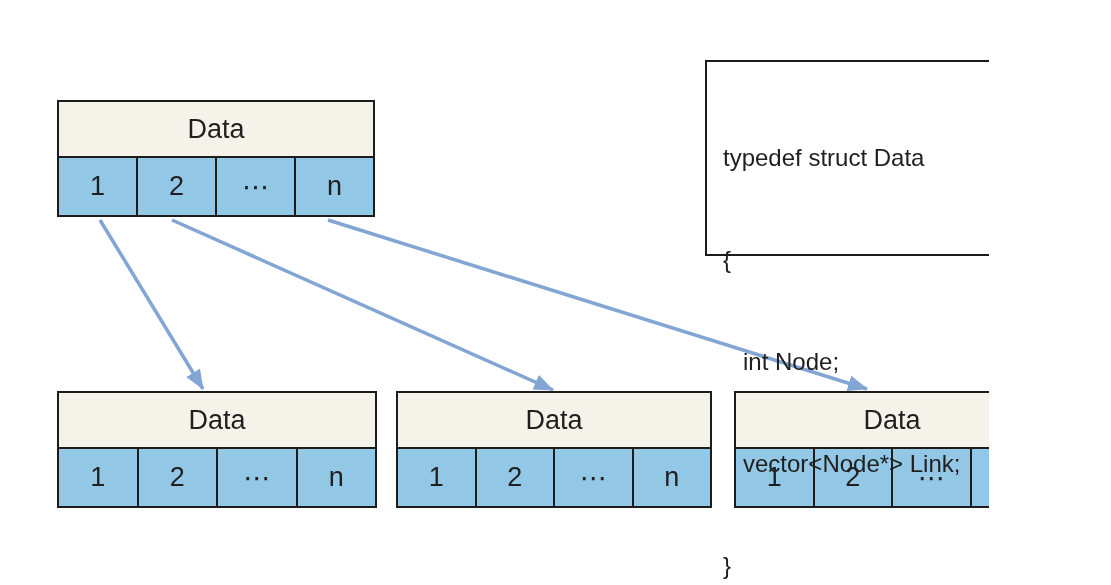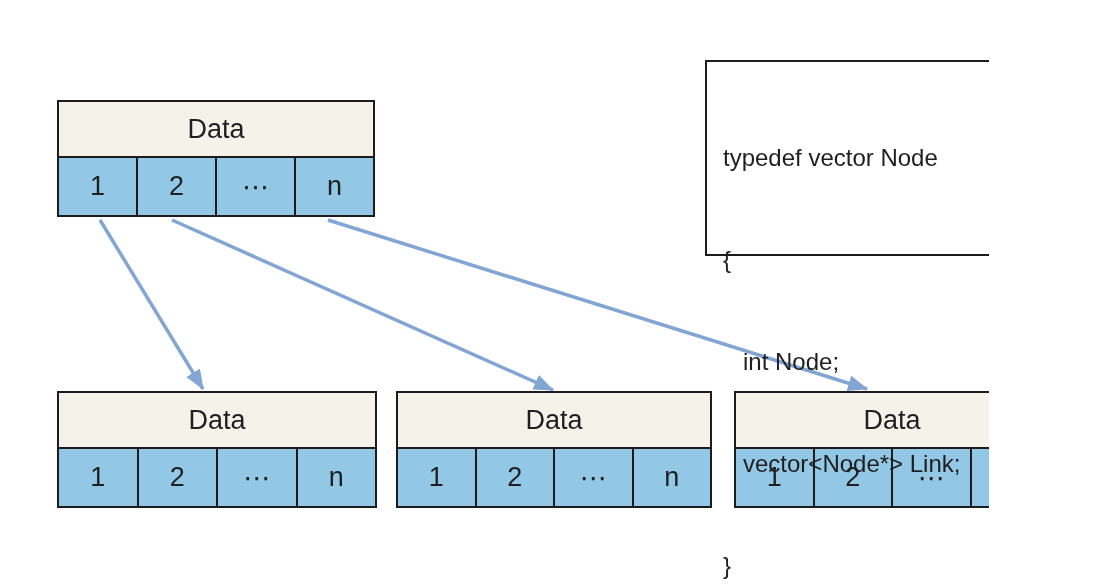--- a/index.html
+++ b/index.html
@@ -130,20 +130,20 @@
     <div class="node-header">Data</div>
     <div class="node-cells">
       <div class="cell">1</div>
       <div class="cell">2</div>
       <div class="cell">⋯</div>
       <div class="cell">n</div>
     </div>
   </div>
 
   <div class="code-box">
-    <div class="code-line">typedef vector Node</div>
+    <div class="code-line">typedef struct Data</div>
     <div class="code-line">{</div>
     <div class="code-line">   int Node;</div>
     <div class="code-line">   vector&lt;Node*&gt; Link;</div>
     <div class="code-line">}</div>
   </div>
 
 </div>
 
 </body></html>

